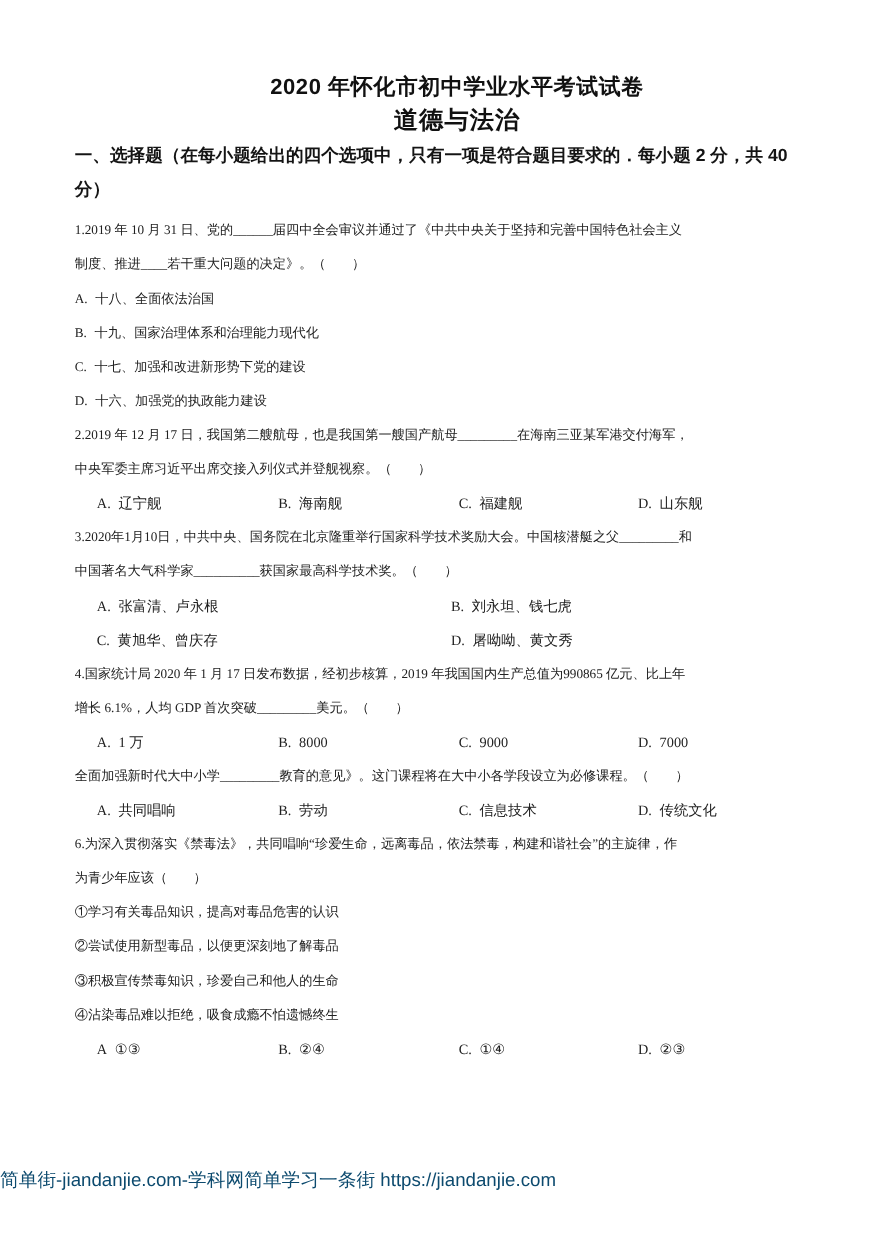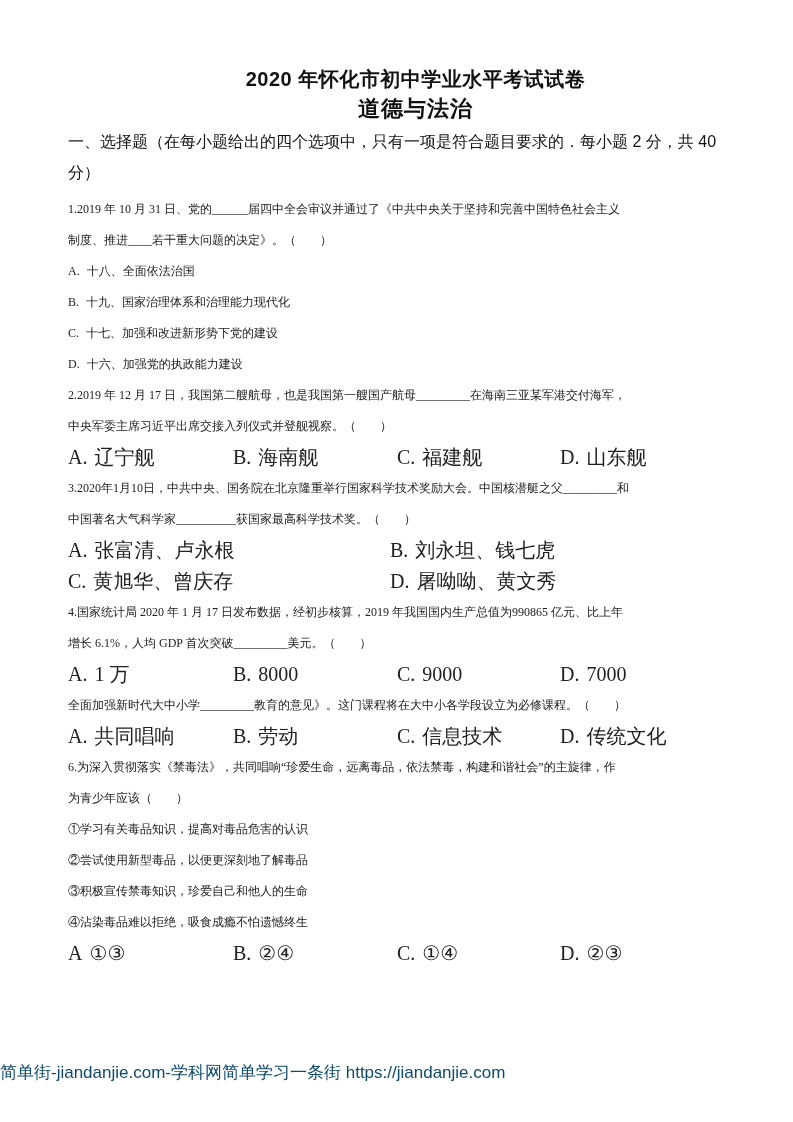--- a/index.html
+++ b/index.html
@@ -28,38 +28,38 @@
     font-size: 22px;
     line-height: 29px;
     text-align: center;
     letter-spacing: 1px;
     margin-top: 1px;
     color: #111;
   }
   .section-heading { margin-top: 3px; }
   .section-heading .line {
     font-family: "Liberation Sans", "DejaVu Sans", sans-serif;
-    font-weight: 400;
+    font-weight: 700;
     font-size: 16px;
     color: #141414;
   }
 
   .questions { margin-top: 6px; }
   .line {
     font-size: 12px;
     line-height: 31px;
     height: 31px;
     white-space: nowrap;
   }
   .opt-label { display: inline-block; margin-right: 7px; }
   .opt-row { display: grid; height: 31px; }
   .cols4 { grid-template-columns: 165px 164px 163px 1fr; }
   .cols2 { grid-template-columns: 322px 1fr; height: 62px; }
   .cols2 .opt-cell { height: 31px; line-height: 31px; }
-  .opt-cell { font-size: 20px; line-height: 31px; white-space: nowrap; }
+  .opt-cell { font-size: 13px; line-height: 31px; white-space: nowrap; margin-left: 20px; }
 
   .footer {
     position: absolute;
     left: 0; right: 0;
     top: 1062px;
     text-align: left;
     font-family: "Liberation Sans", "DejaVu Sans", sans-serif;
     font-size: 17px;
     line-height: 22px;
     color: #0c4a6e;

